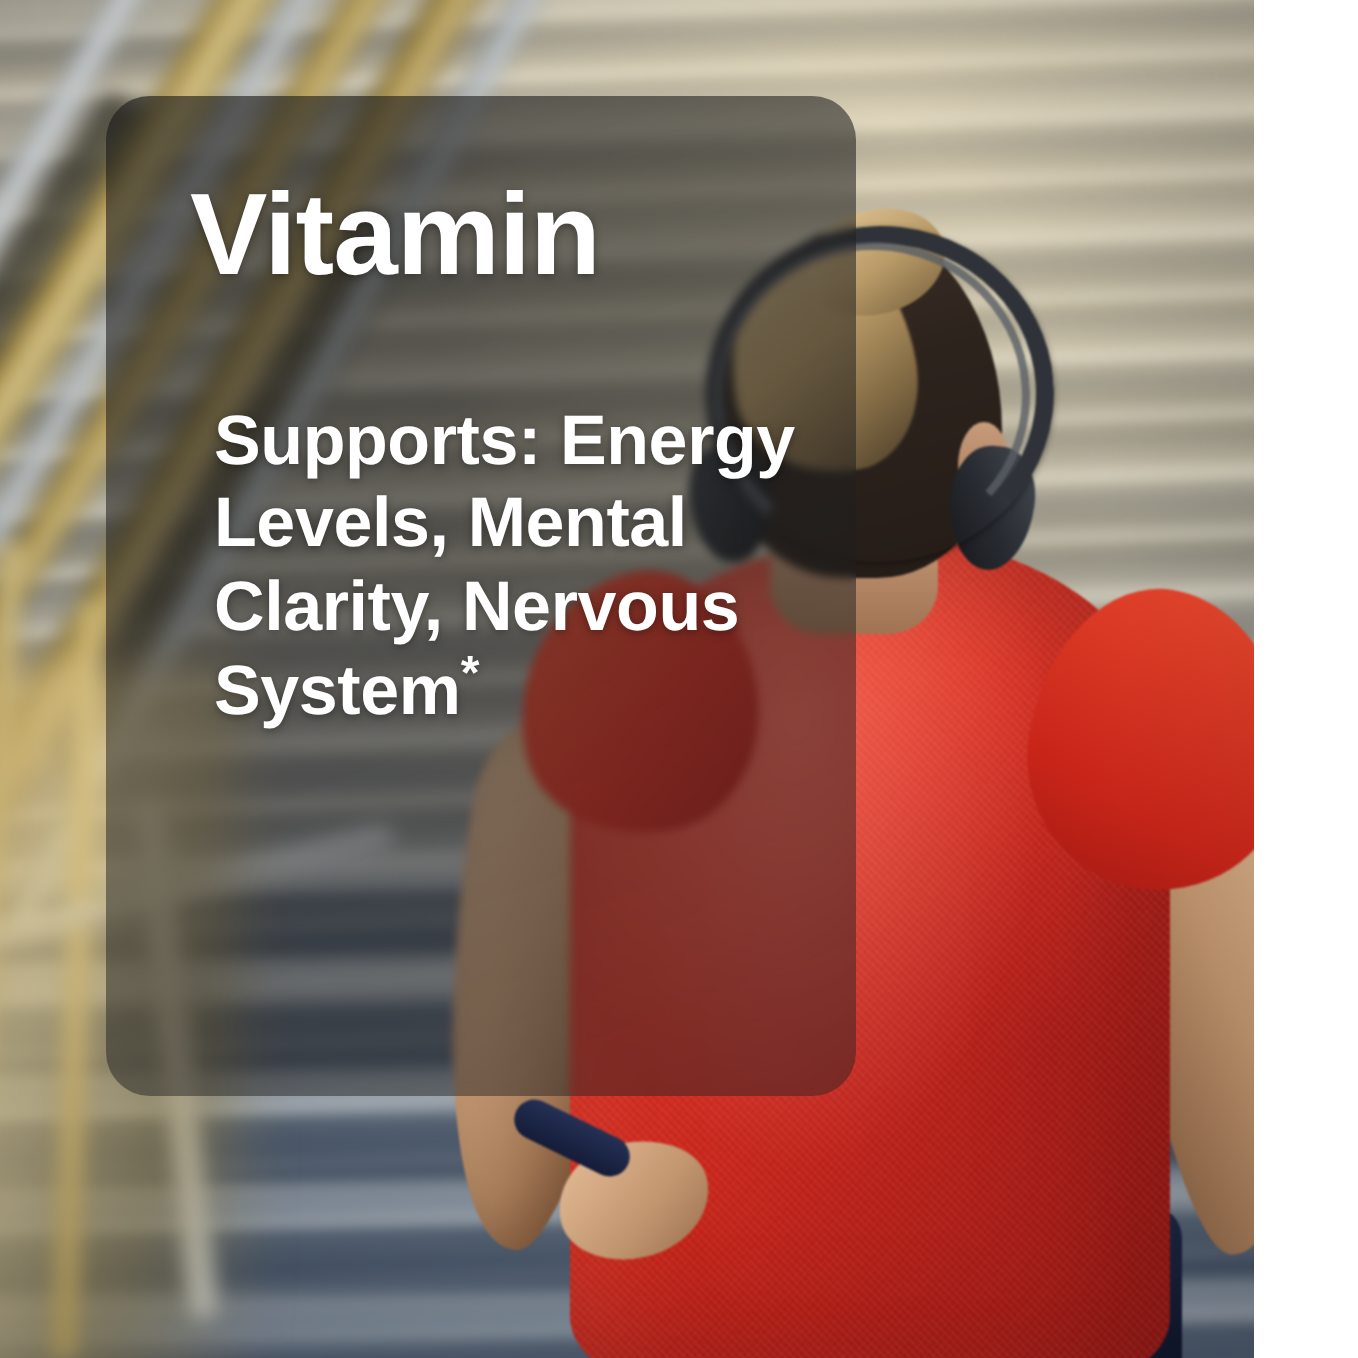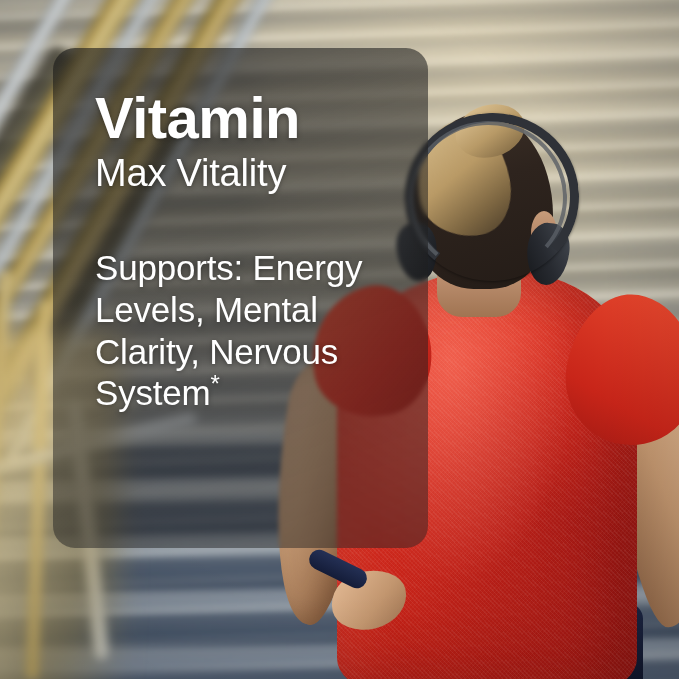--- a/index.html
+++ b/index.html
@@ -2,21 +2,21 @@
 <html><head>
 <meta charset="utf-8">
 <style>
   html, body {
     margin: 0;
     padding: 0;
     background: #ffffff;
   }
   #stage {
     position: relative;
-    width: 679px;
+    width: 627px;
     height: 679px;
     overflow: hidden;
     font-family: "Liberation Sans", sans-serif;
     background: #3b82f6;
   }
 
   
   .photo {
     position: absolute;
     inset: 0;
@@ -381,23 +381,23 @@
     font-weight: 400;
     line-height: 1.15;
     margin: 4px 0 0 0;
     letter-spacing: -0.2px;
     text-shadow: 0 1px 5px rgba(0,0,0,.38);
     white-space: nowrap;
   }
   .benefits {
     color: #ffffff;
     font-size: 35px;
-    font-weight: 400;
+    font-weight: 700;
     line-height: 1.19;
-    margin: 52px 0 0 0;
+    margin: 52px 0 0 12px;
     letter-spacing: -0.2px;
     text-shadow: 0 1px 5px rgba(0,0,0,.38);
     max-width: 312px;
   }
   .benefits .star {
     font-size: 24px;
     vertical-align: super;
     line-height: 0;
   }
 </style>
@@ -452,18 +452,17 @@
         <div class="hp-band2"></div>
       </div>
     </div>
 
     <div class="vignette"></div>
   </div>
 
   <div class="card">
     <div class="card-text">
       <div class="title">Vitamin</div>
-      <div class="subtitle">Max Vitality</div>
       <div class="benefits"><span>Supports: Energy Levels, Mental Clarity, Nervous System</span><span class="star">*</span></div>
     </div>
   </div>
 
 </div>
 
 </body></html>

